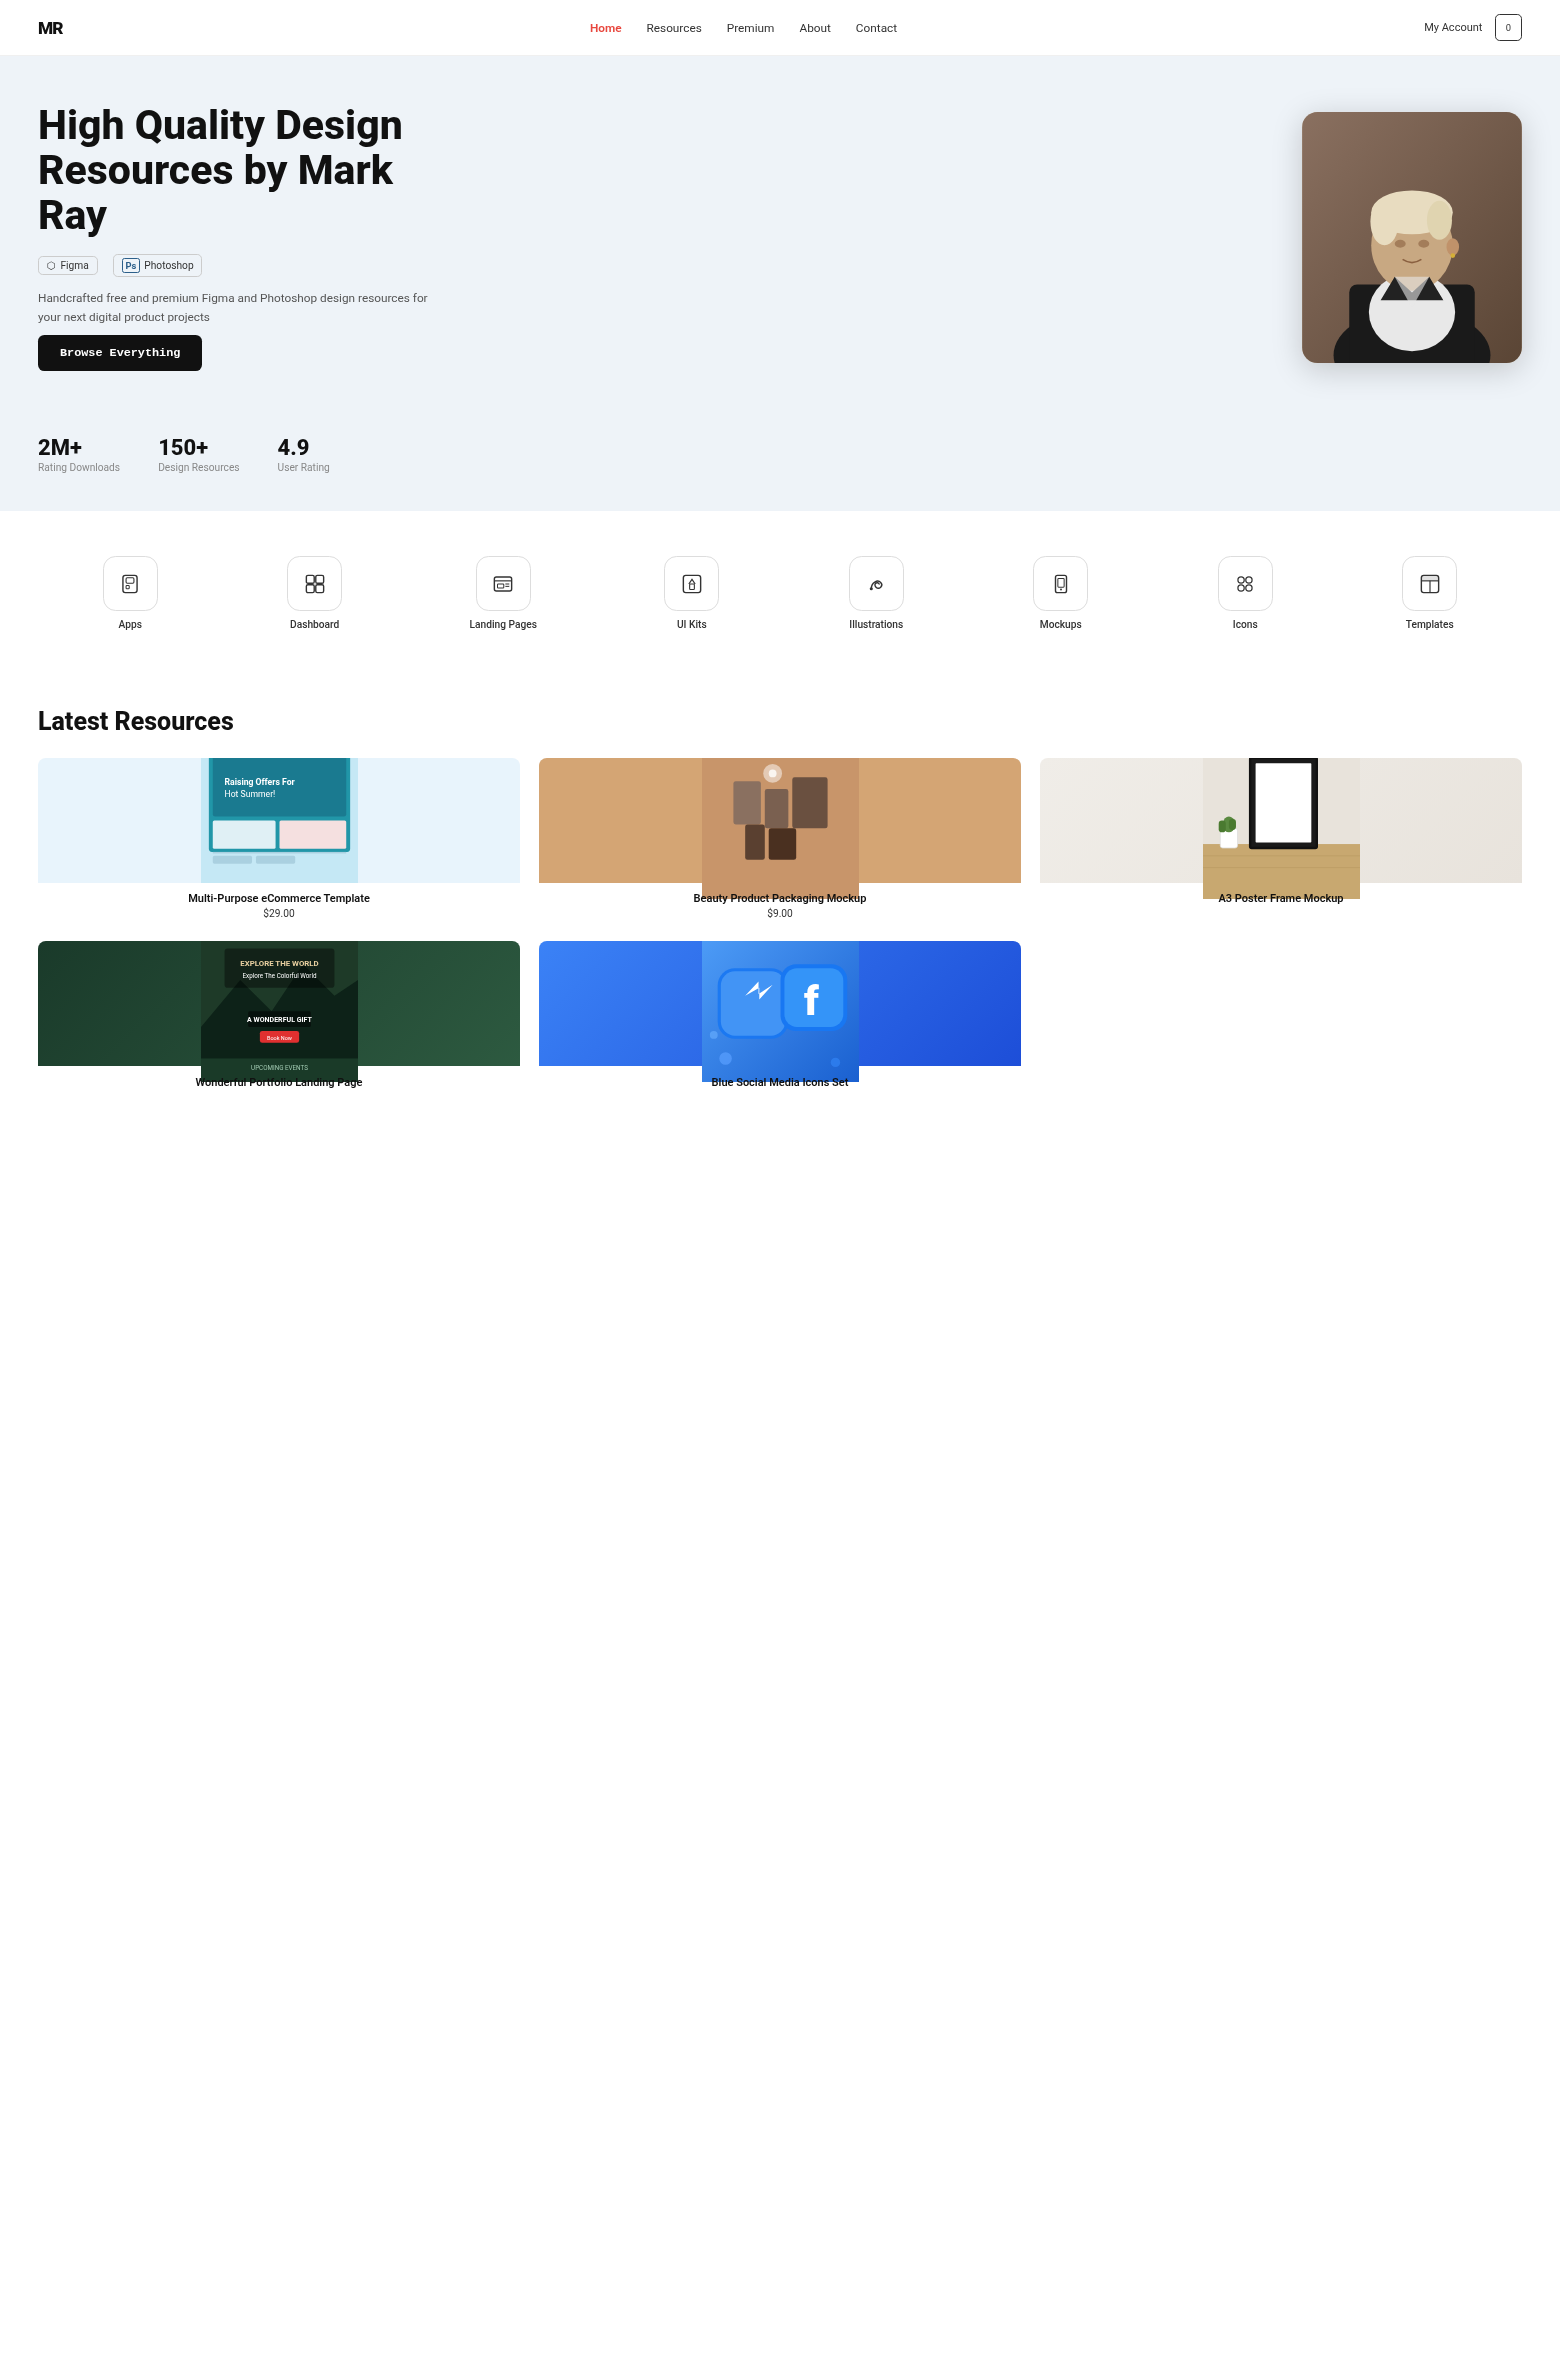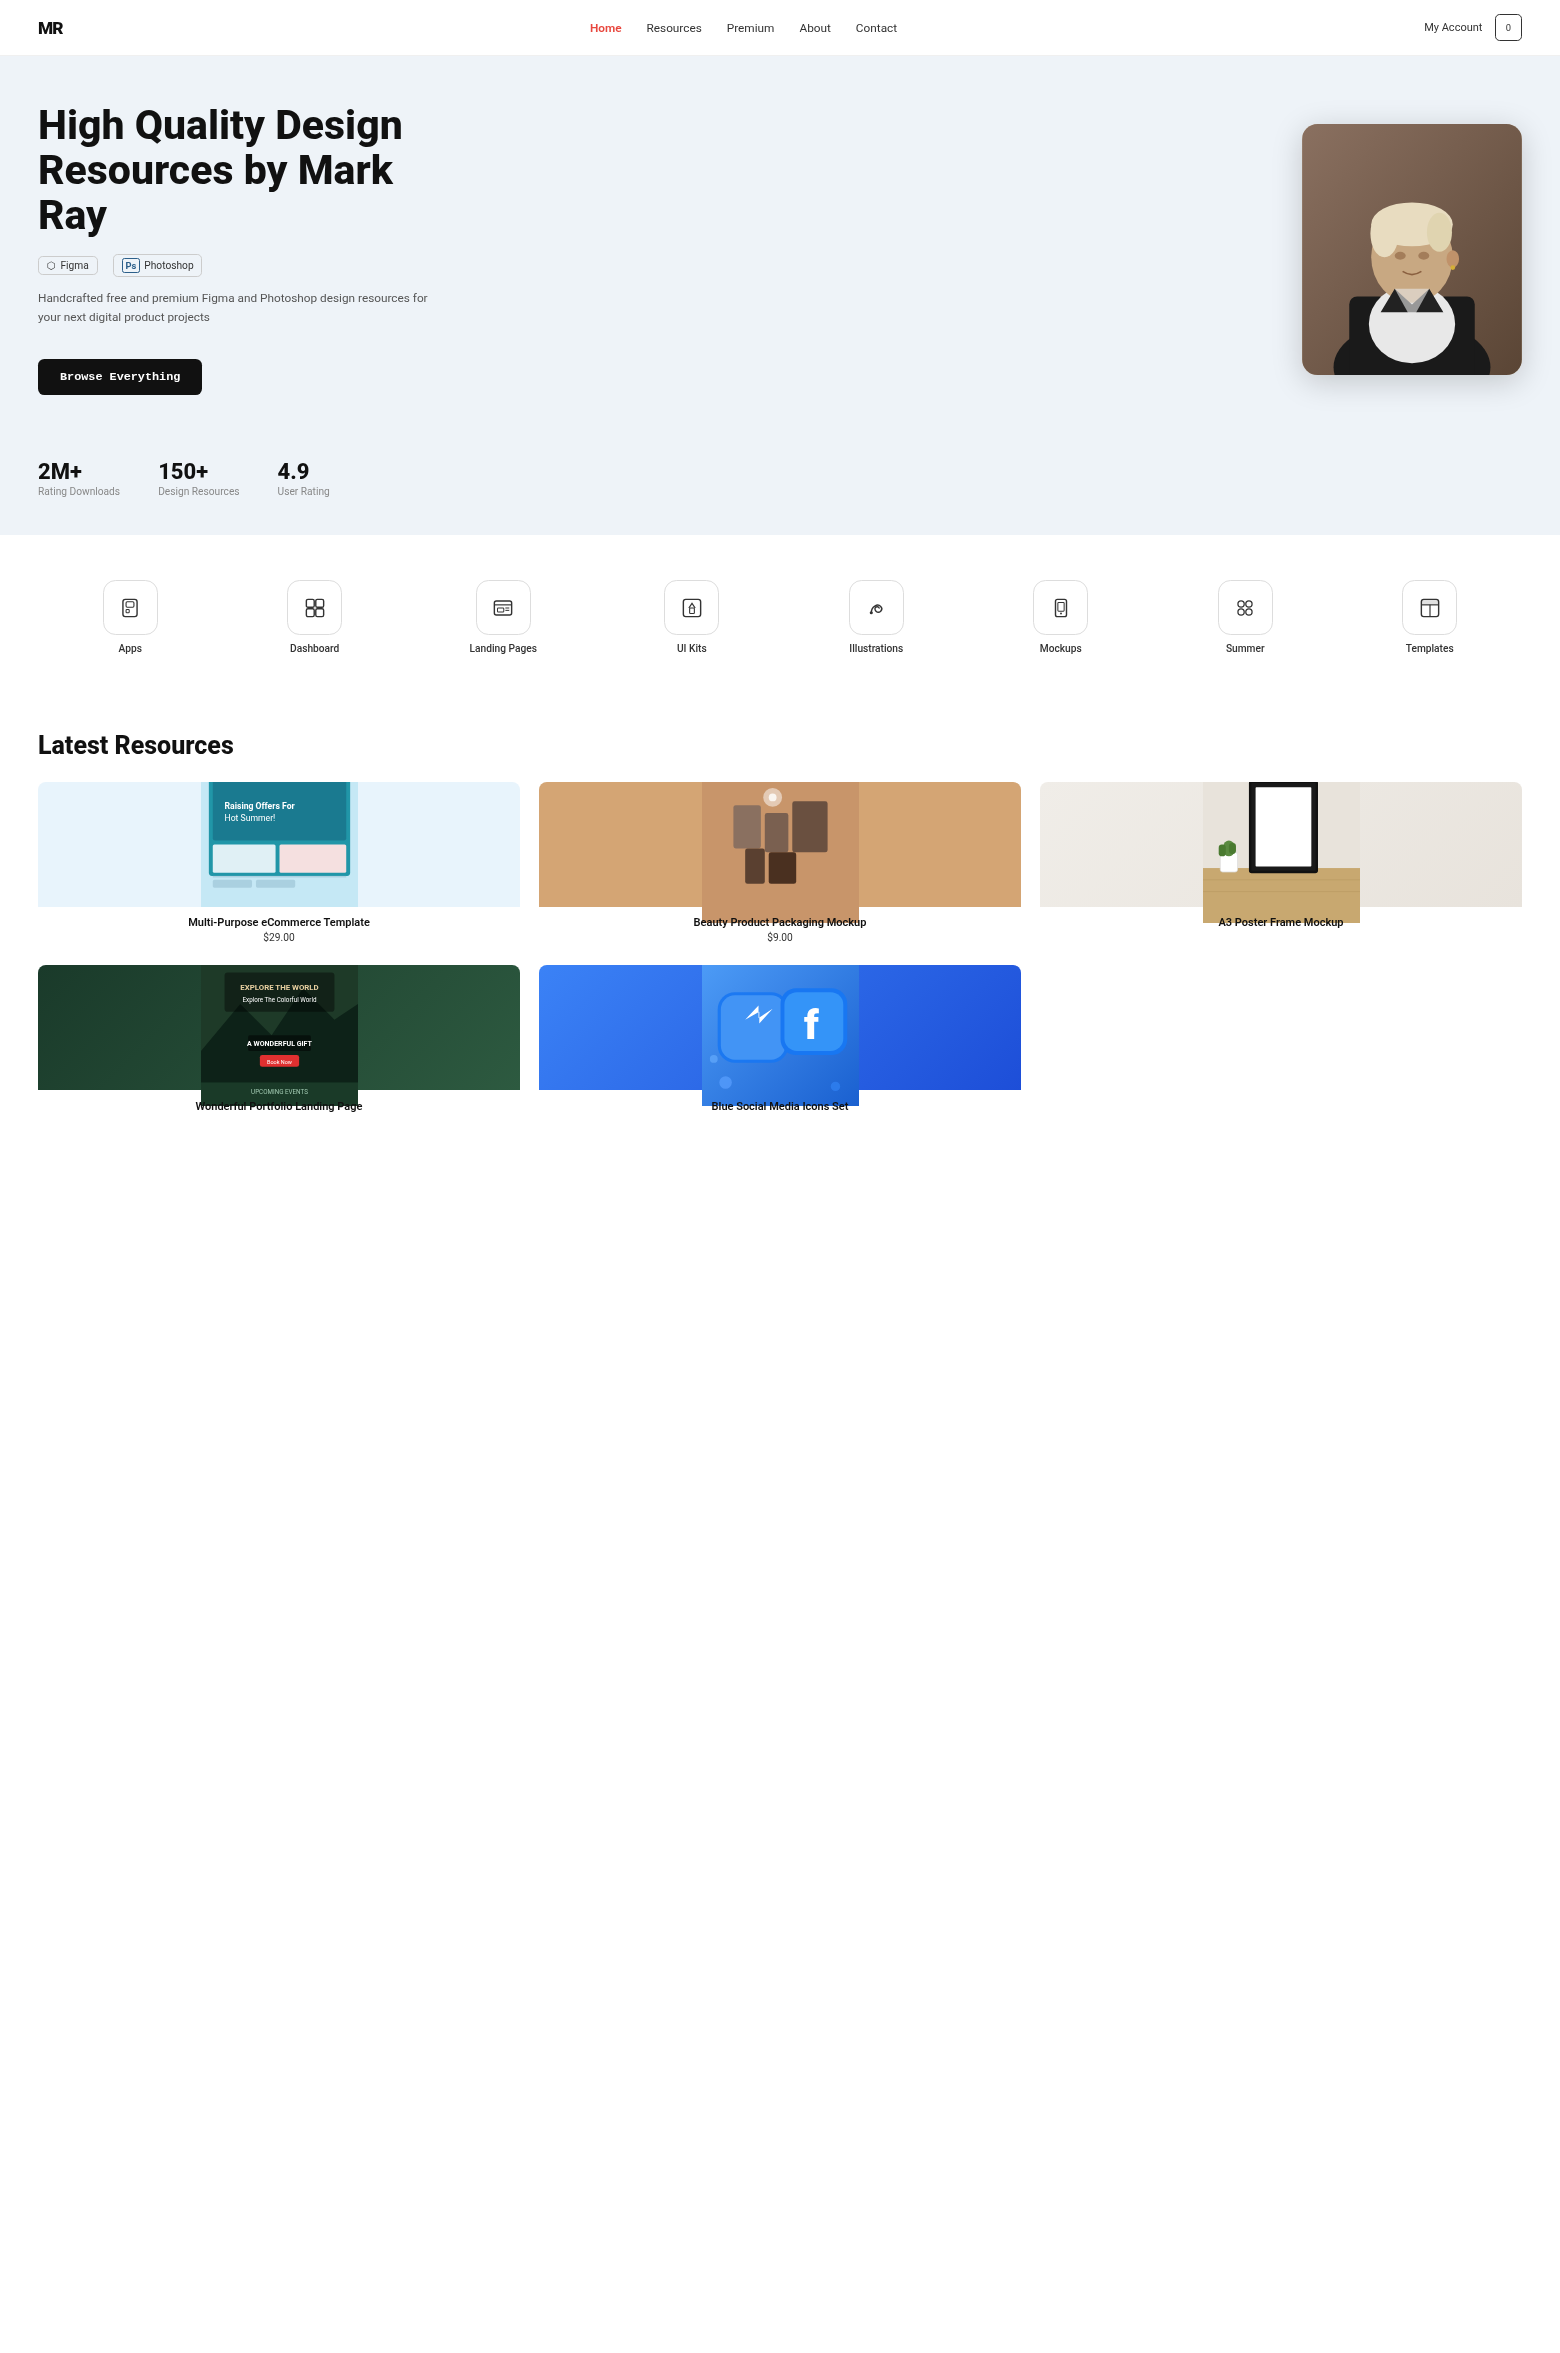--- a/index.html
+++ b/index.html
@@ -27,21 +27,21 @@
       background: #eef3f8; padding: 47px 38px 39px;
       display: flex; align-items: center; justify-content: space-between; gap: 31px;
     }
     .hero-left { flex: 1; max-width: 408px; }
     .hero-title { font-size: 41px; font-weight: 800; line-height: 1.1; color: #111; margin-bottom: 15.7px; }
     .hero-badges { display: flex; gap: 15.7px; margin-bottom: 12.6px; align-items: center; }
     .hero-badge {
       display: flex; align-items: center; gap: 4.7px;
       border: 1.2px solid #ccc; border-radius: 4.7px; padding: 3.1px 7.8px; font-size: 10.2px; color: #333;
     }
-    .hero-desc { font-size: 11.8px; color: #555; line-height: 1.6; margin-bottom: 32px; }
+    .hero-desc { font-size: 11.8px; color: #555; line-height: 1.6; margin-bottom: 8px; }
     .browse-btn {
       background: #111; color: #fff; border: none; border-radius: 6.3px;
       padding: 11px 22px; font-size: 11.8px; font-weight: 600; cursor: pointer; font-family: Liberation Mono, monospace;
     }
     .hero-right { flex-shrink: 0; }
     .hero-image {
       width: 220px; height: 251px; border-radius: 15.7px; overflow: hidden;
       background: #c8b8a2;
       box-shadow: 0 6.3px 31px rgba(0,0,0,0.18);
     }
@@ -242,21 +242,21 @@
     </div>
     <div class="cat-item">
       <div class="cat-icon">
         <svg width="22" height="22" viewBox="0 0 28 28" fill="none">
             <circle cx="9" cy="9" r="4" stroke="#333" stroke-width="1.6"></circle>
             <circle cx="19" cy="9" r="4" stroke="#333" stroke-width="1.6"></circle>
             <circle cx="9" cy="19" r="4" stroke="#333" stroke-width="1.6"></circle>
             <circle cx="19" cy="19" r="4" stroke="#333" stroke-width="1.6"></circle>
           </svg>
       </div>
-      <span class="cat-label">Summer</span>
+      <span class="cat-label">Icons</span>
     </div>
     <div class="cat-item">
       <div class="cat-icon">
         <svg width="22" height="22" viewBox="0 0 28 28" fill="none">
             <rect x="3" y="3" width="22" height="22" rx="3" stroke="#333" stroke-width="1.8"></rect>
             <rect x="3" y="3" width="22" height="7" rx="3" fill="#333" opacity="0.15"></rect>
             <line x1="3" y1="10" x2="25" y2="10" stroke="#333" stroke-width="1.5"></line>
             <line x1="14" y1="10" x2="14" y2="25" stroke="#333" stroke-width="1.5"></line>
           </svg>
       </div>

